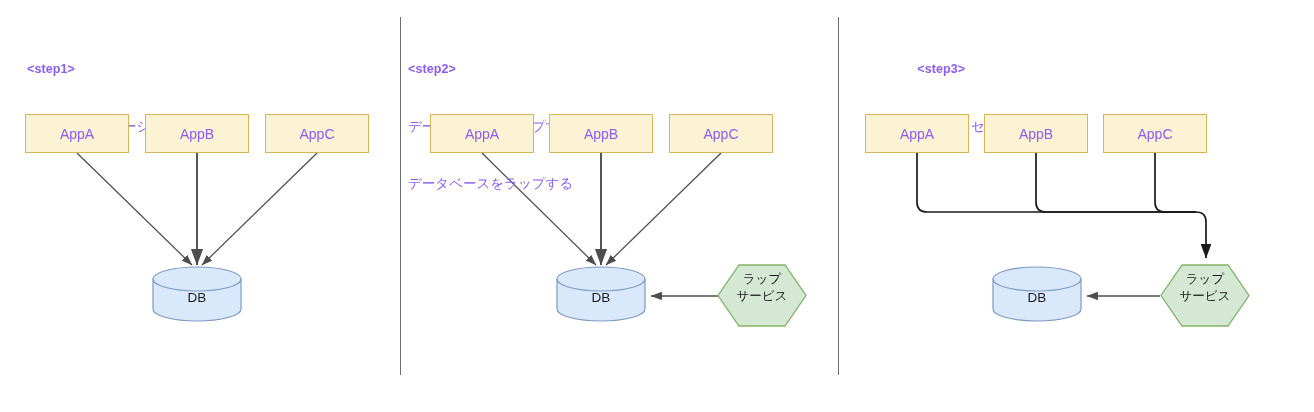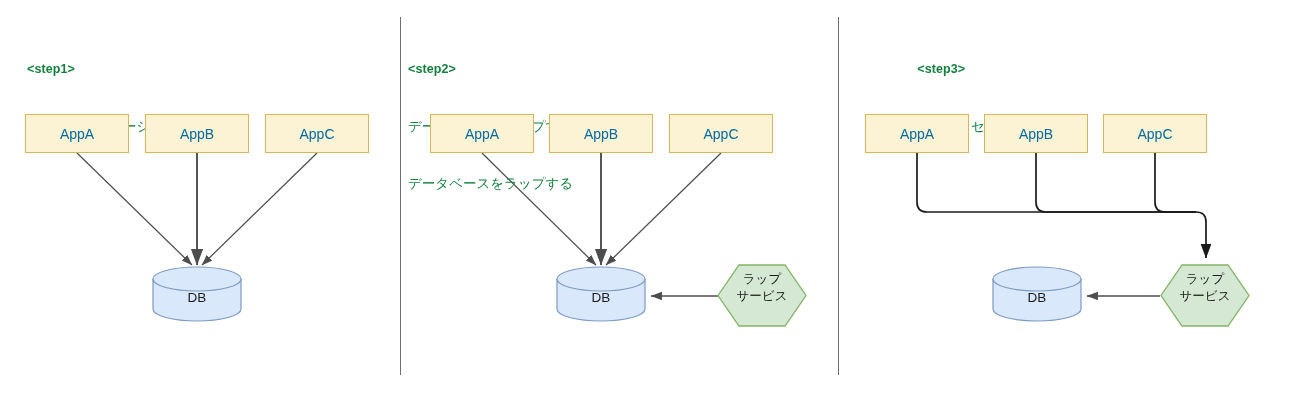--- a/index.html
+++ b/index.html
@@ -18,21 +18,21 @@
     background: #ffffff;
     overflow: hidden;
   }
   .panel-divider {
     position: absolute;
     width: 1px;
     background: #6e6e6e;
   }
   .step-caption {
     position: absolute;
-    color: #15803d;
+    color: #8b5cf6;
     font-size: 13.5px;
     line-height: 19px;
     white-space: pre;
   }
   .step-caption .step-tag {
     display: block;
     font-weight: bold;
     font-size: 12.5px;
     letter-spacing: 0.1px;
   }
@@ -43,21 +43,21 @@
     position: absolute;
     width: 104px;
     height: 39px;
     background: #fcf2d4;
     border: 1.2px solid #d6b656;
     box-sizing: border-box;
     display: flex;
     align-items: center;
     justify-content: center;
     font-size: 14px;
-    color: #0369a1;
+    color: #8b5cf6;
   }
   .db-cyl {
     position: absolute;
     width: 70px;
     height: 56px;
   }
   .db-cyl svg { display: block; }
   .db-label {
     position: absolute;
     left: 0;

